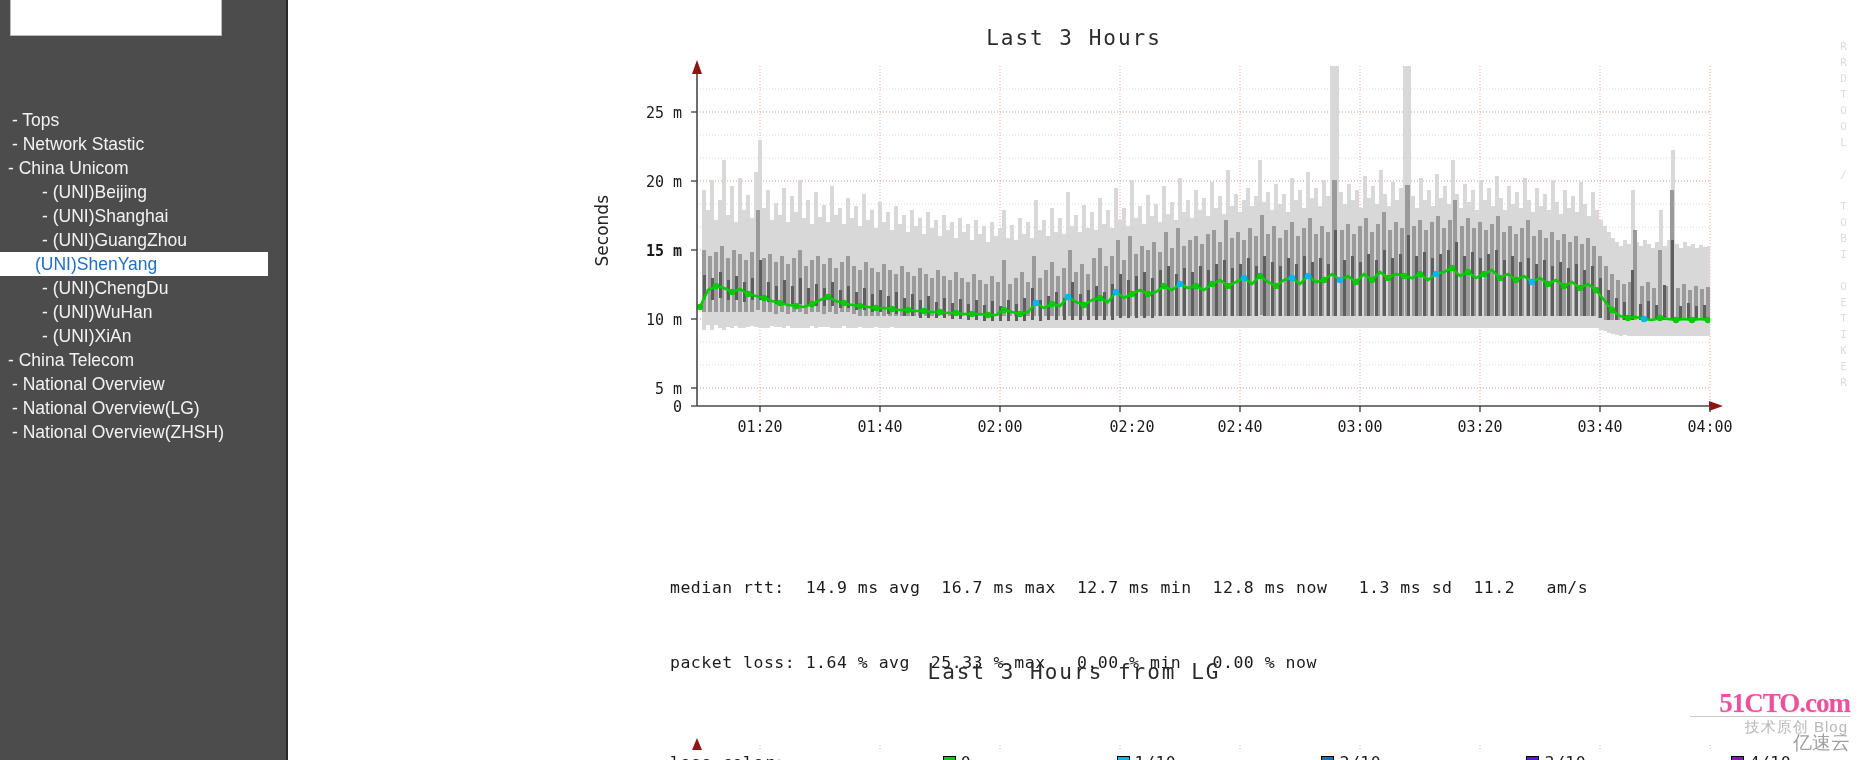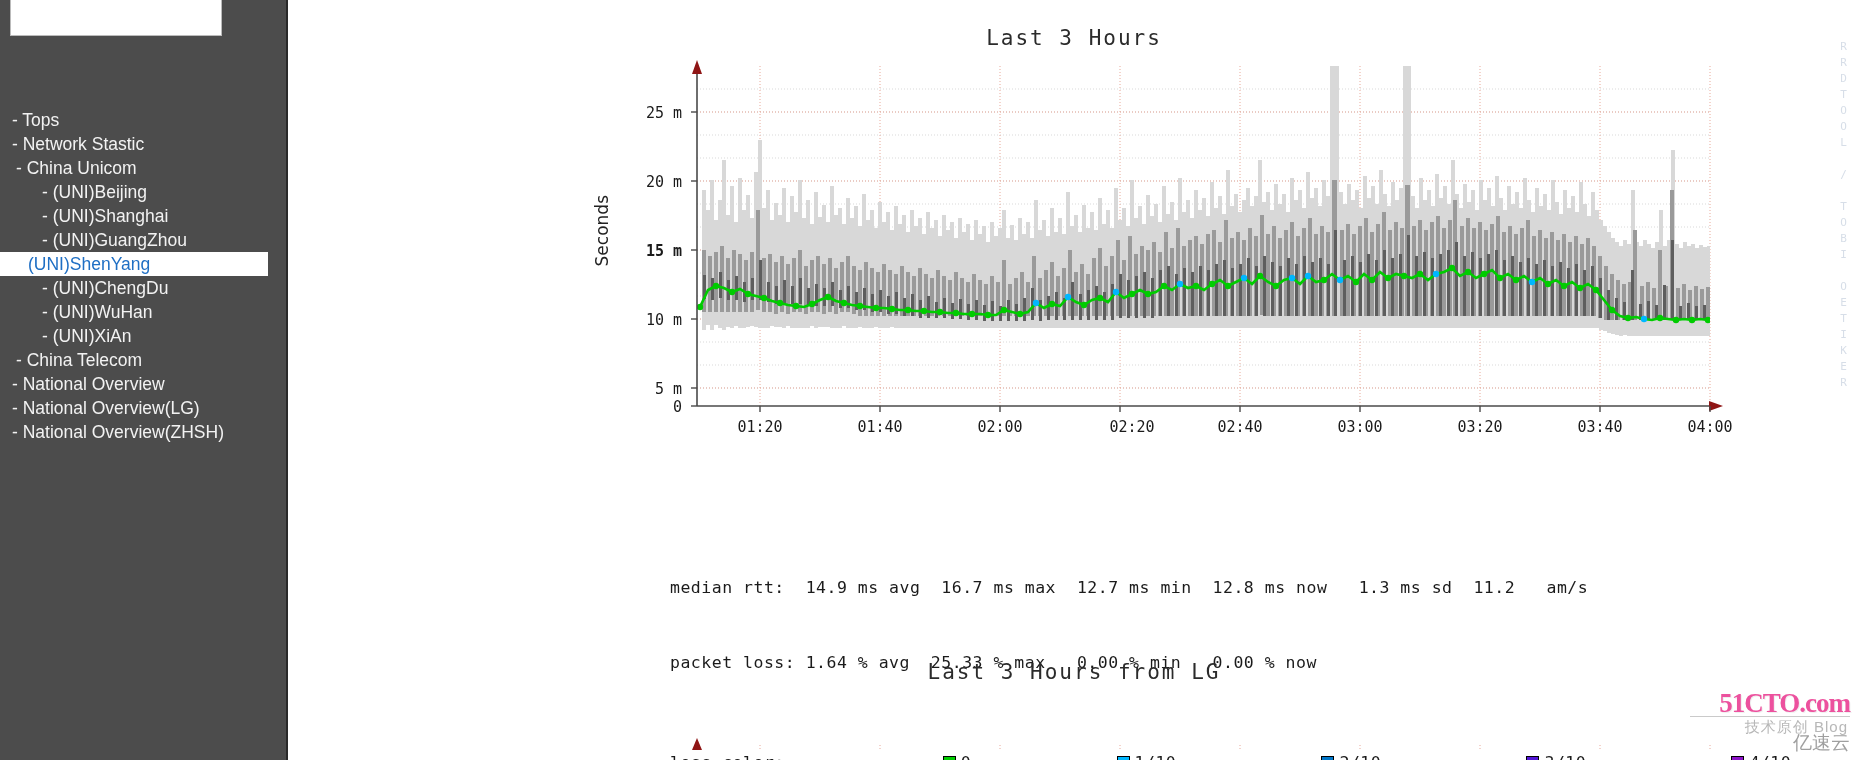--- a/index.html
+++ b/index.html
@@ -34,27 +34,27 @@
     color: #f2f2f2;
     font-size: 17.5px;
     line-height: 24px;
     height: 24px;
     white-space: nowrap;
     font-family: "Liberation Sans", sans-serif;
     cursor: pointer;
     padding-left: 0;
   }
   .lvl-0 { padding-left: 12px; }
-  .lvl-1 { padding-left: 16px; }
+  .lvl-1 { padding-left: 8px; }
   .lvl-2 { padding-left: 42px; }
   .nav-item.selected {
     background: #ffffff;
     color: #1f6fc4;
     width: 268px;
-    padding-left: 28px;
+    padding-left: 35px;
   }
 
   
   #main {
     position: absolute; left: 290px; top: 0;
     width: 1568px; height: 760px;
     background: #fff;
     overflow: hidden;
   }
 

